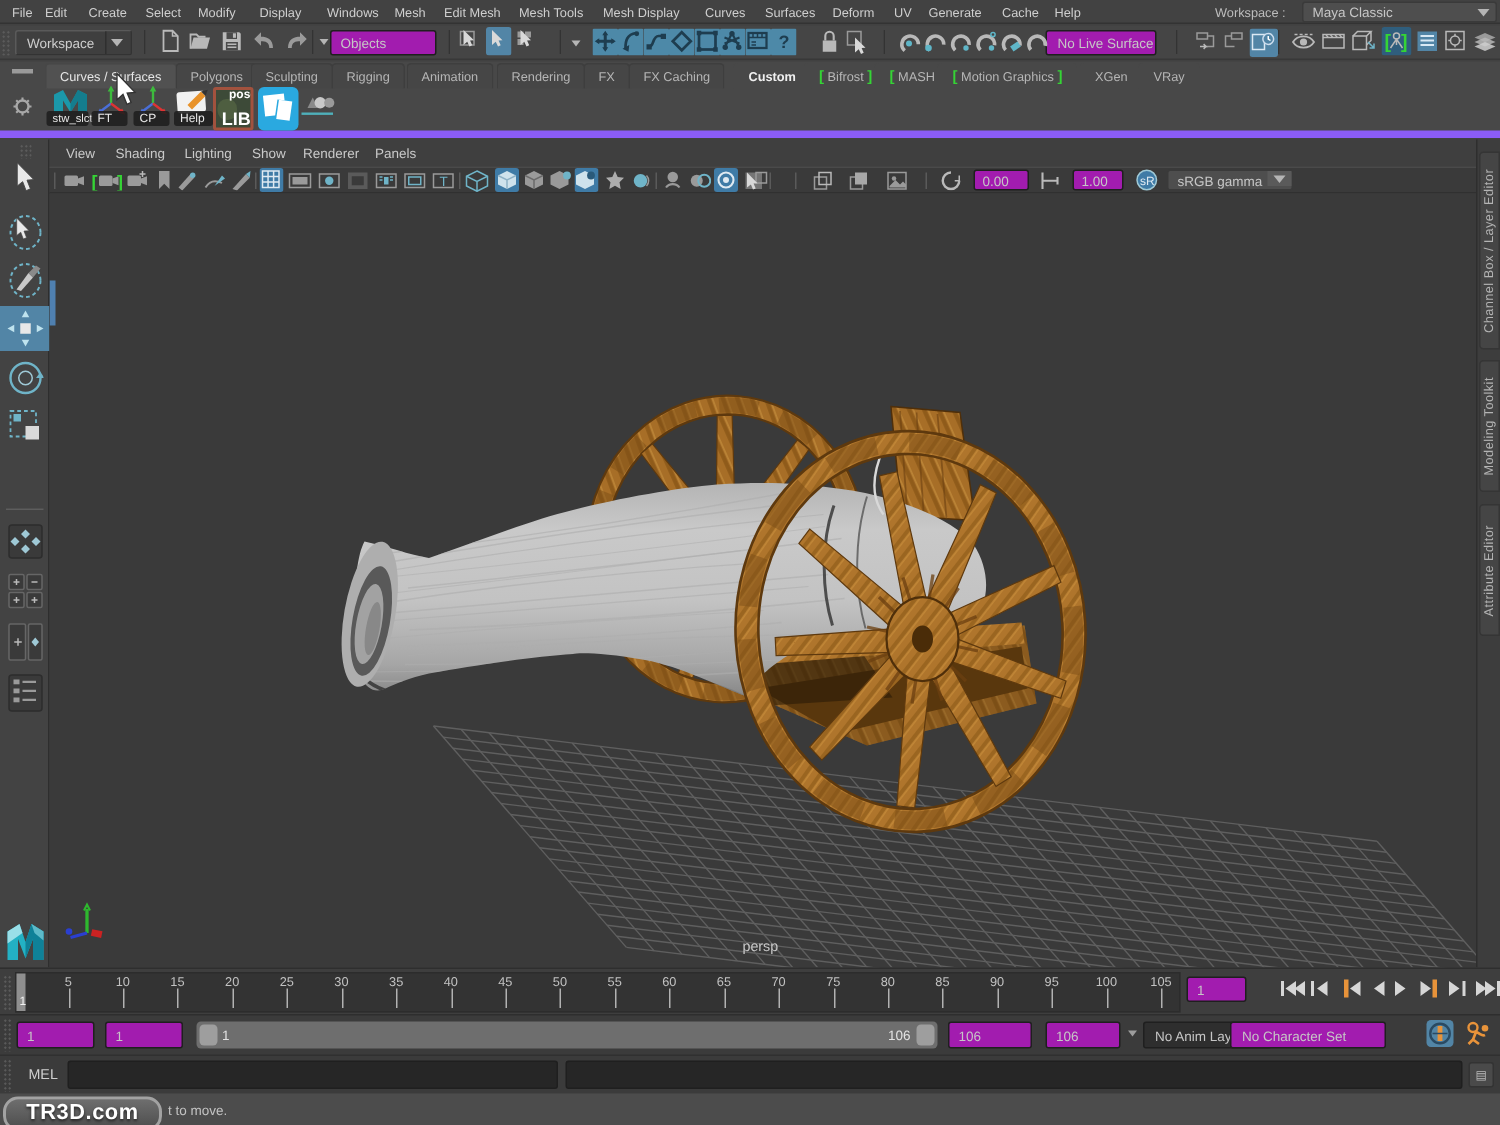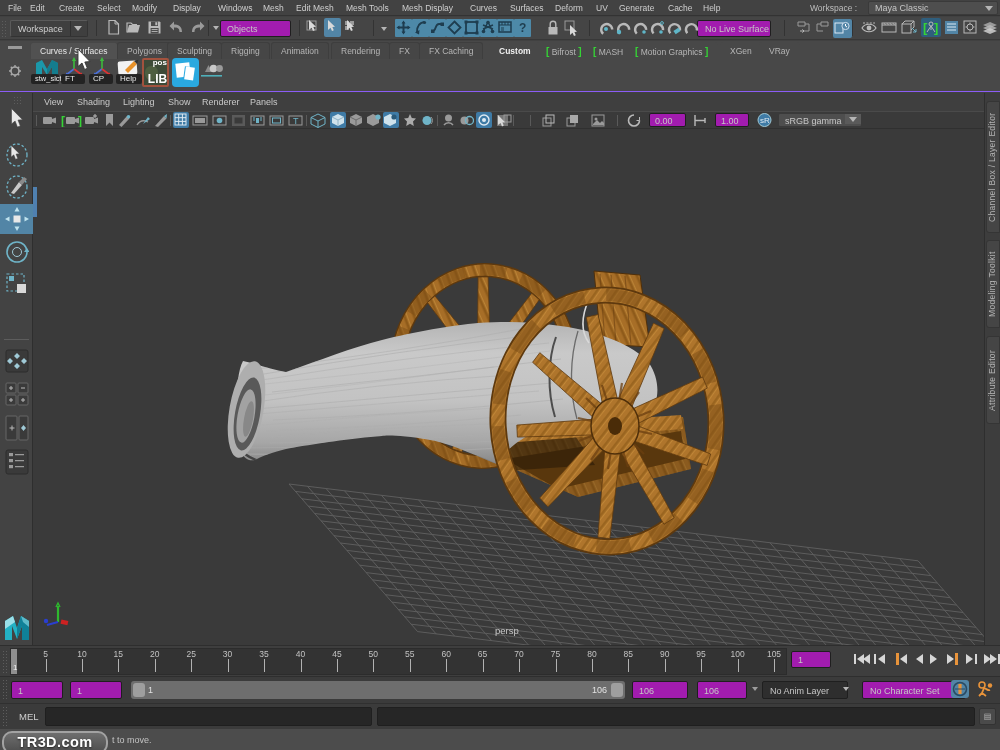--- a/index.html
+++ b/index.html
@@ -6,21 +6,21 @@
  font-family:"Liberation Sans",sans-serif;-webkit-font-smoothing:antialiased}
 .abs{position:absolute}
 #stage{position:relative;width:1000px;height:750px}
 #menubar{left:0;top:0;width:1000px;height:16px;background:#424242;border-bottom:1px solid #333}
 #menubar span{position:absolute;top:3px;font-size:8.5px;color:#cfcfcf;white-space:nowrap}
 #statusline{left:0;top:17px;width:1000px;height:23px;background:#454545;border-bottom:1px solid #383838}
 .grip{position:absolute;width:6px;background-image:radial-gradient(#5d5d5d 30%,transparent 32%);background-size:3px 3px}
 .vsep{position:absolute;top:3px;width:1px;height:16px;background:#565656;border-left:1px solid #333}
 .field{position:absolute;background:#a21caf;border:1px solid #1f1f1f;border-radius:2px;color:#c6c6c6;font-size:9px}
 .ddarrow{position:absolute;width:0;height:0;border-left:4px solid transparent;border-right:4px solid transparent;border-top:5px solid #b5b5b5}
-#shelf{left:0;top:41px;width:1000px;height:51px;background:#484848;border-bottom:1px solid #8b5cf6}
+#shelf{left:0;top:41px;width:1000px;height:51px;background:#484848;border-bottom:5px solid #8b5cf6}
 .tab{position:absolute;top:1px;height:17px;font-size:8.5px;color:#b6b6b6;background:#464646;border:1px solid #3e3e3e;border-bottom:none;border-radius:3px 3px 0 0;padding:3px 9px 0 9px;white-space:nowrap}
 .tab.active{background:#515151;color:#e6e6e6;border-color:#474747}
 .gbr{color:#35d435;font-weight:bold;font-size:10px}
 .slab{position:absolute;background:rgba(30,30,30,.88);border-radius:2px;color:#e8e8e8;font-size:8px;padding:0 4px}
 #toolbox{left:0;top:93px;width:33px;height:552px;background:#434343;border-right:1px solid #2e2e2e}
 #rightstrip{left:984px;top:93px;width:16px;height:552px;background:#3d3d3d;border-left:1px solid #2e2e2e}
 .rtab{position:absolute;left:1px;width:14px;background:#454545;border:1px solid #353535;border-radius:0 3px 3px 0;color:#b4b4b4;font-size:8.5px;writing-mode:vertical-rl;transform:rotate(180deg);text-align:center;letter-spacing:.3px}
 #vpmenu{left:33px;top:93px;width:951px;height:18px;background:#3f3f3f}
 #vpmenu span{position:absolute;top:4px;font-size:9px;color:#c9c9c9}
 #vptools{left:33px;top:111px;width:951px;height:18px;background:#3a3a3a;border-top:1px solid #4a4a4a;border-bottom:1px solid #303030}
@@ -814,21 +814,21 @@
  <div style="position:absolute;left:2px;top:2px;width:12px;height:14px;background:#9e9e9e;border-radius:3px"></div>
  <div style="position:absolute;right:2px;top:2px;width:12px;height:14px;background:#9e9e9e;border-radius:3px"></div>
  <div style="position:absolute;left:17px;top:4px;font-size:9px;color:#e2e2e2">1</div>
  <div style="position:absolute;right:18px;top:4px;font-size:9px;color:#e2e2e2">106</div>
 </div>
 <div class="field" style="left:632px;top:4px;width:56px;height:18px;padding:4px 0 0 6px">106</div>
 <div class="field" style="left:697px;top:4px;width:50px;height:18px;padding:4px 0 0 6px">106</div>
 <div class="ddarrow" style="left:752px;top:10px;border-left-width:3px;border-right-width:3px;border-top-width:4px;opacity:.8"></div>
 <div class="field" style="left:762px;top:4px;width:86px;height:18px;background:#2e2e2e;padding:4px 0 0 7px">No Anim Layer</div>
 <div class="ddarrow" style="left:843px;top:10px;border-left-width:3px;border-right-width:3px;border-top-width:4px"></div>
-<div class="field" style="left:862px;top:4px;width:104px;height:18px;padding:4px 0 6px 7px">No Character Set</div>
+<div class="field" style="left:820px;top:4px;width:104px;height:18px;padding:4px 0 6px 7px">No Character Set</div>
 <svg style="position:absolute;left:950px;top:2px" width="20" height="20">
         <rect x="1" y="1" width="18" height="18" rx="3" fill="#5285a6"></rect>
         <circle cx="10" cy="10" r="6.5" fill="none" stroke="#2a4a62" stroke-width="1.6"></circle>
         <rect x="8.4" y="5" width="3.2" height="10" fill="#e8933a"></rect>
         <path d="M 5 10 L 15 10" stroke="#2a4a62"></path>
       </svg>
       <svg style="position:absolute;left:974px;top:2px" width="22" height="20">
         <circle cx="8" cy="6" r="3" fill="none" stroke="#e8933a" stroke-width="1.6"></circle>
         <path d="M 10 9 C 13 10 14 12 16 11 M 10 9 L 8 14 L 12 17 M 8 14 L 5 17" stroke="#e8933a" stroke-width="1.8" fill="none"></path>
         <circle cx="16" cy="6.5" r="2.2" fill="#e8933a"></circle>

